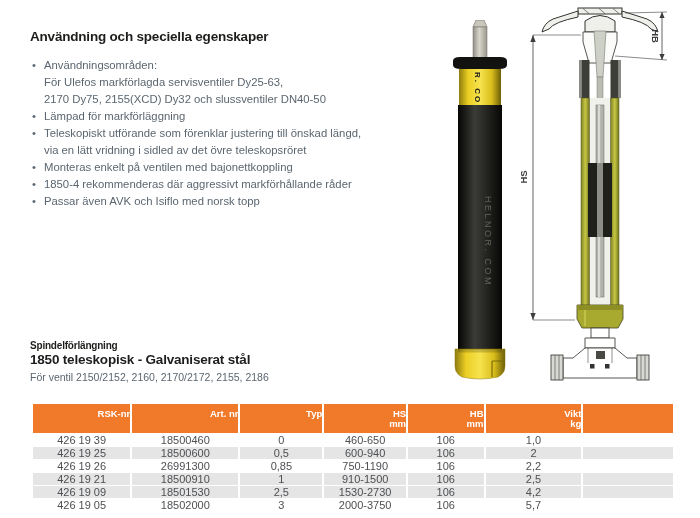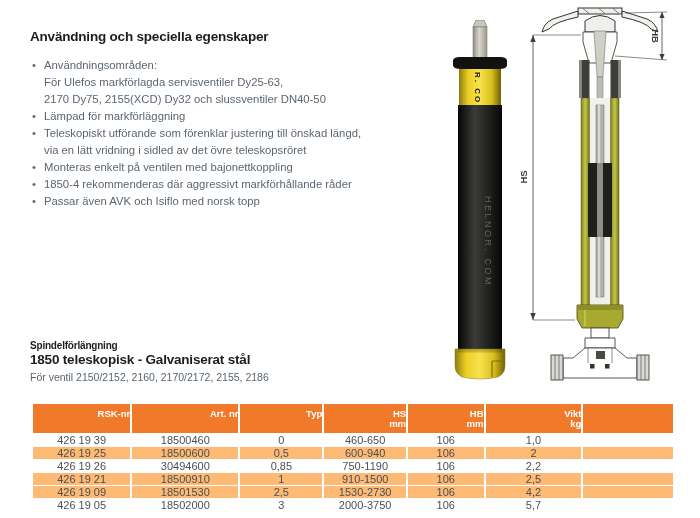--- a/index.html
+++ b/index.html
@@ -36,21 +36,21 @@
     background:#f1792a;color:#ffffff;font-size:9.5px;font-weight:bold;
     text-align:right;vertical-align:top;padding:5px 0 4px 0;line-height:10px;
     white-space:pre-line;height:29px;box-sizing:border-box;
   }
   table.spec th + th{border-left:2px solid #ffffff;}
   table.spec td{
     font-size:11px;color:#4d4f52;text-align:center;padding:0;
     height:12px;line-height:12px;background:#ffffff;border-top:1px solid #ffffff;
   }
   table.spec td + td{border-left:2px solid #ffffff;}
-  table.spec tr.striped td{background:#fdba74;}
+  table.spec tr.striped td{background:#e5e5e5;}
   
   .photo{position:absolute;left:448px;top:20px;}
   .drawing{position:absolute;left:515px;top:5px;}
 </style>
 </head>
 <body>
 
 <div class="features">
   <h1>Användning och speciella egenskaper</h1>
   <ul>
@@ -238,21 +238,21 @@
       <td>426 19 25</td>
       <td>18500600</td>
       <td>0,5</td>
       <td>600-940</td>
       <td>106</td>
       <td>2</td>
       <td></td>
     </tr>
     <tr>
       <td>426 19 26</td>
-      <td>30494600</td>
+      <td>26991300</td>
       <td>0,85</td>
       <td>750-1190</td>
       <td>106</td>
       <td>2,2</td>
       <td></td>
     </tr>
     <tr class="striped">
       <td>426 19 21</td>
       <td>18500910</td>
       <td>1</td>

